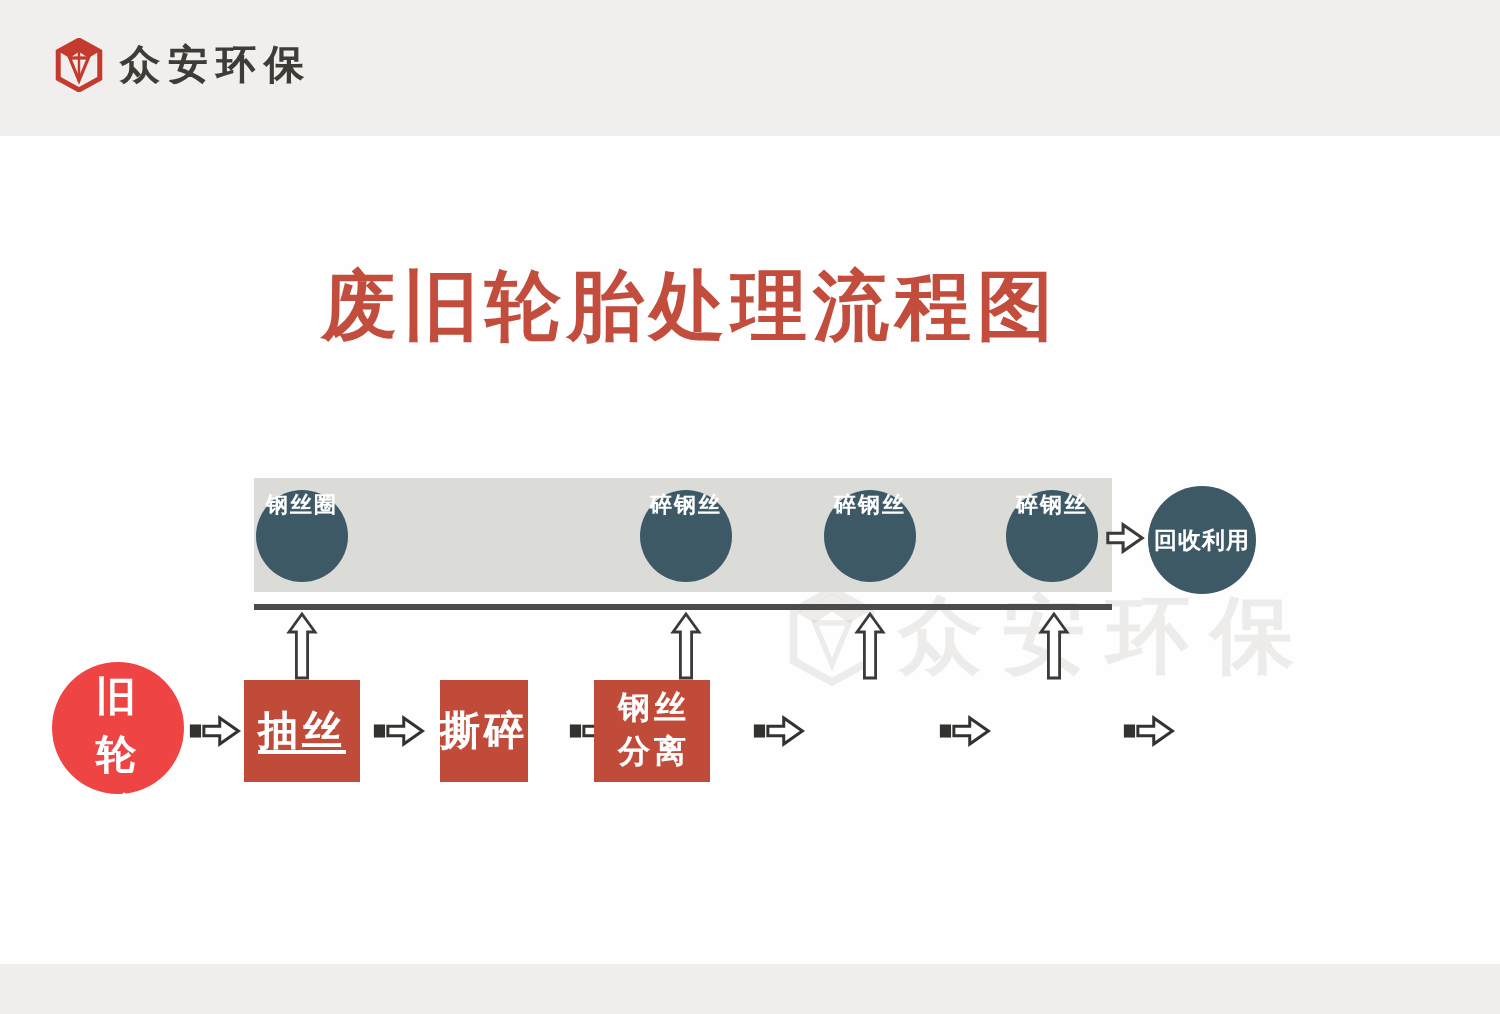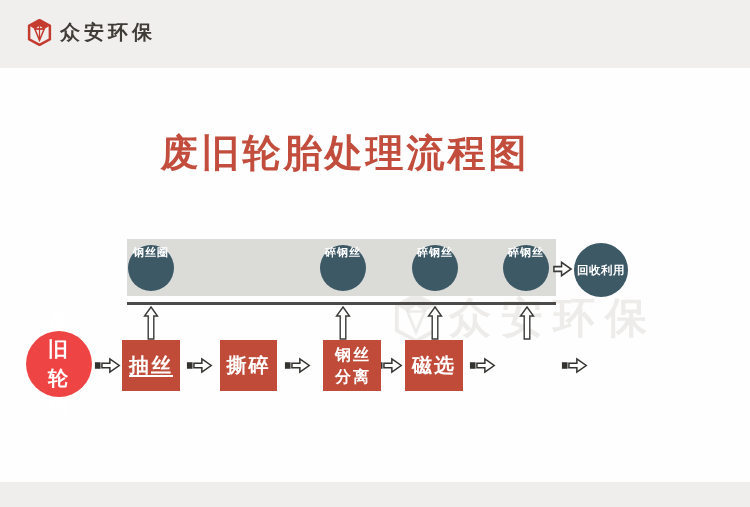--- a/index.html
+++ b/index.html
@@ -154,26 +154,23 @@
       <path d="M8.5 8.5 H17 V4 L27 11 L17 18 V13.5 H8.5 Z" fill="#fff" stroke="#33322f" stroke-width="1.6"></path>
     </svg>
     <svg class="h-arrow" style="left:561px;top:287px;" viewBox="0 0 30 22">
       <rect x="1" y="7.5" width="6" height="7" fill="#33322f"></rect>
       <path d="M8.5 8.5 H17 V4 L27 11 L17 18 V13.5 H8.5 Z" fill="#fff" stroke="#33322f" stroke-width="1.6"></path>
     </svg>
 
     <div class="step-box u" style="left:122px;width:58px;">
       <span>抽丝</span>
     </div>
-    <div class="step-box" style="left:220px;width:57px;">
+    <div class="step-box" style="left:220px;width:44px;">
       <span>撕碎</span>
     </div>
-    <div class="step-box two-line" style="left:323px;width:58px;">
+    <div class="step-box two-line" style="left:297px;width:58px;">
       <span class="wrap">钢丝分离</span>
-    </div>
-    <div class="step-box" style="left:405px;width:58px;">
-      <span>磁选</span>
     </div>
 
   </main>
 
   <footer class="footer-strip"></footer>
 </div>
 
 </body></html>

